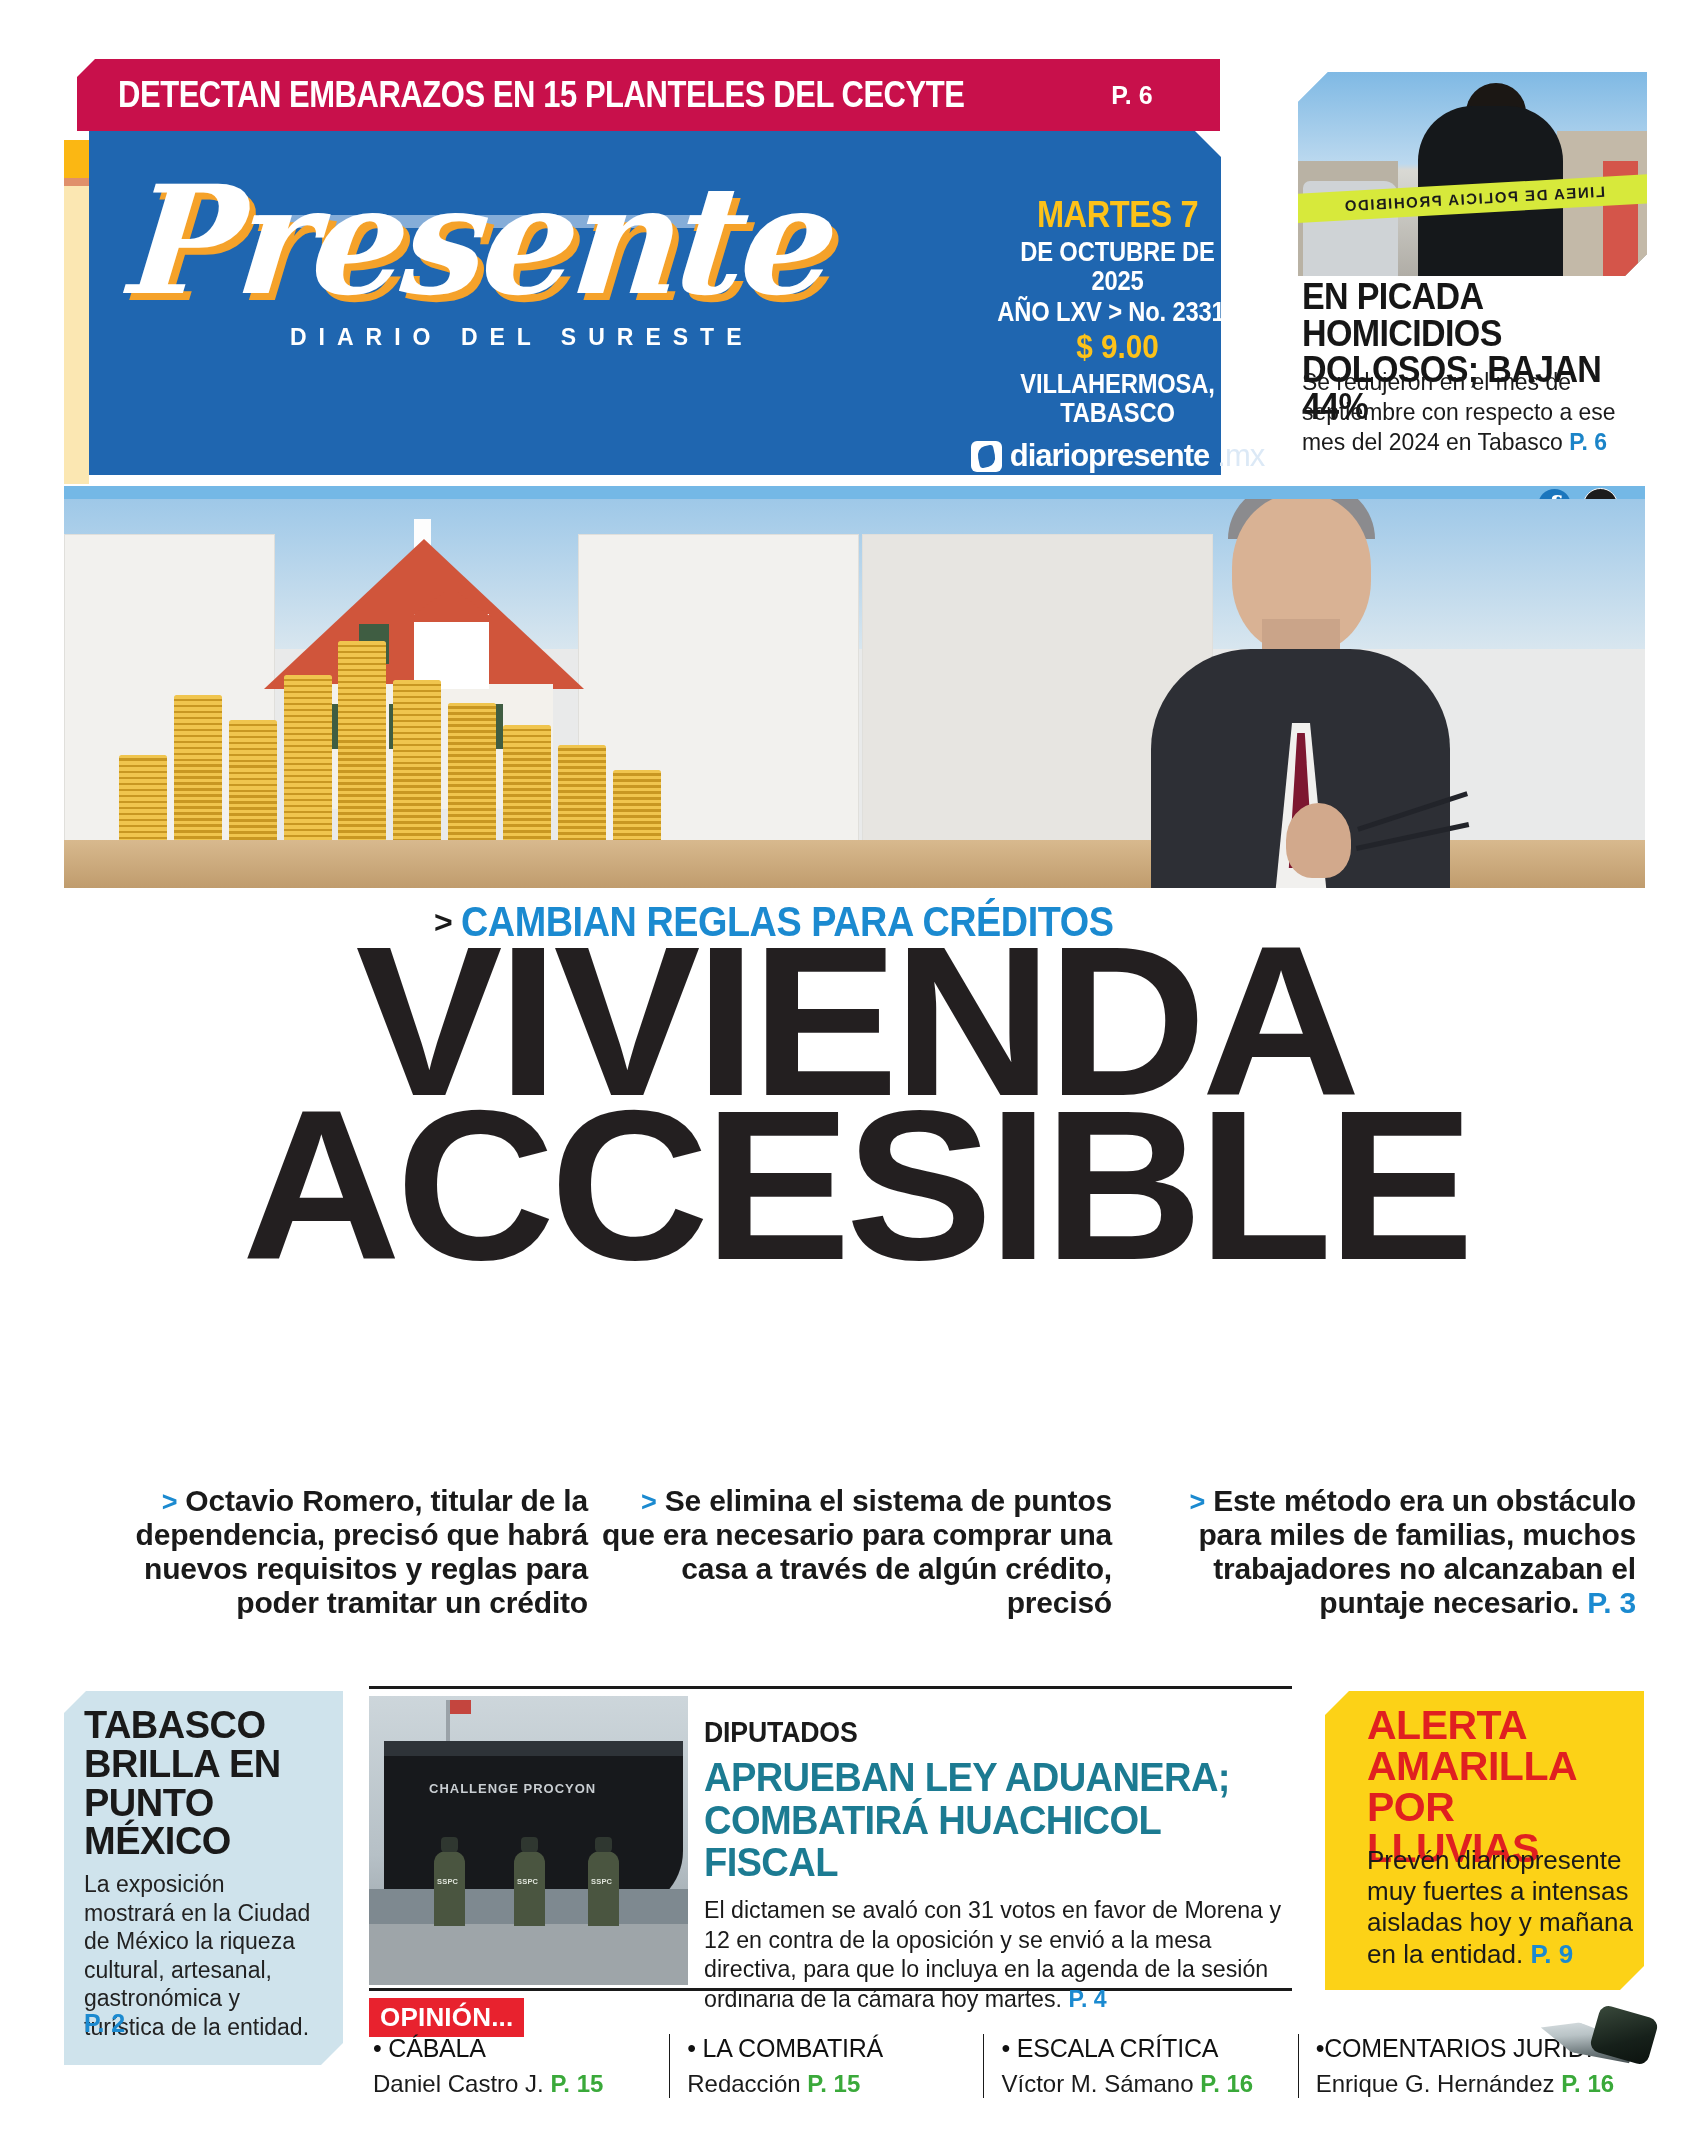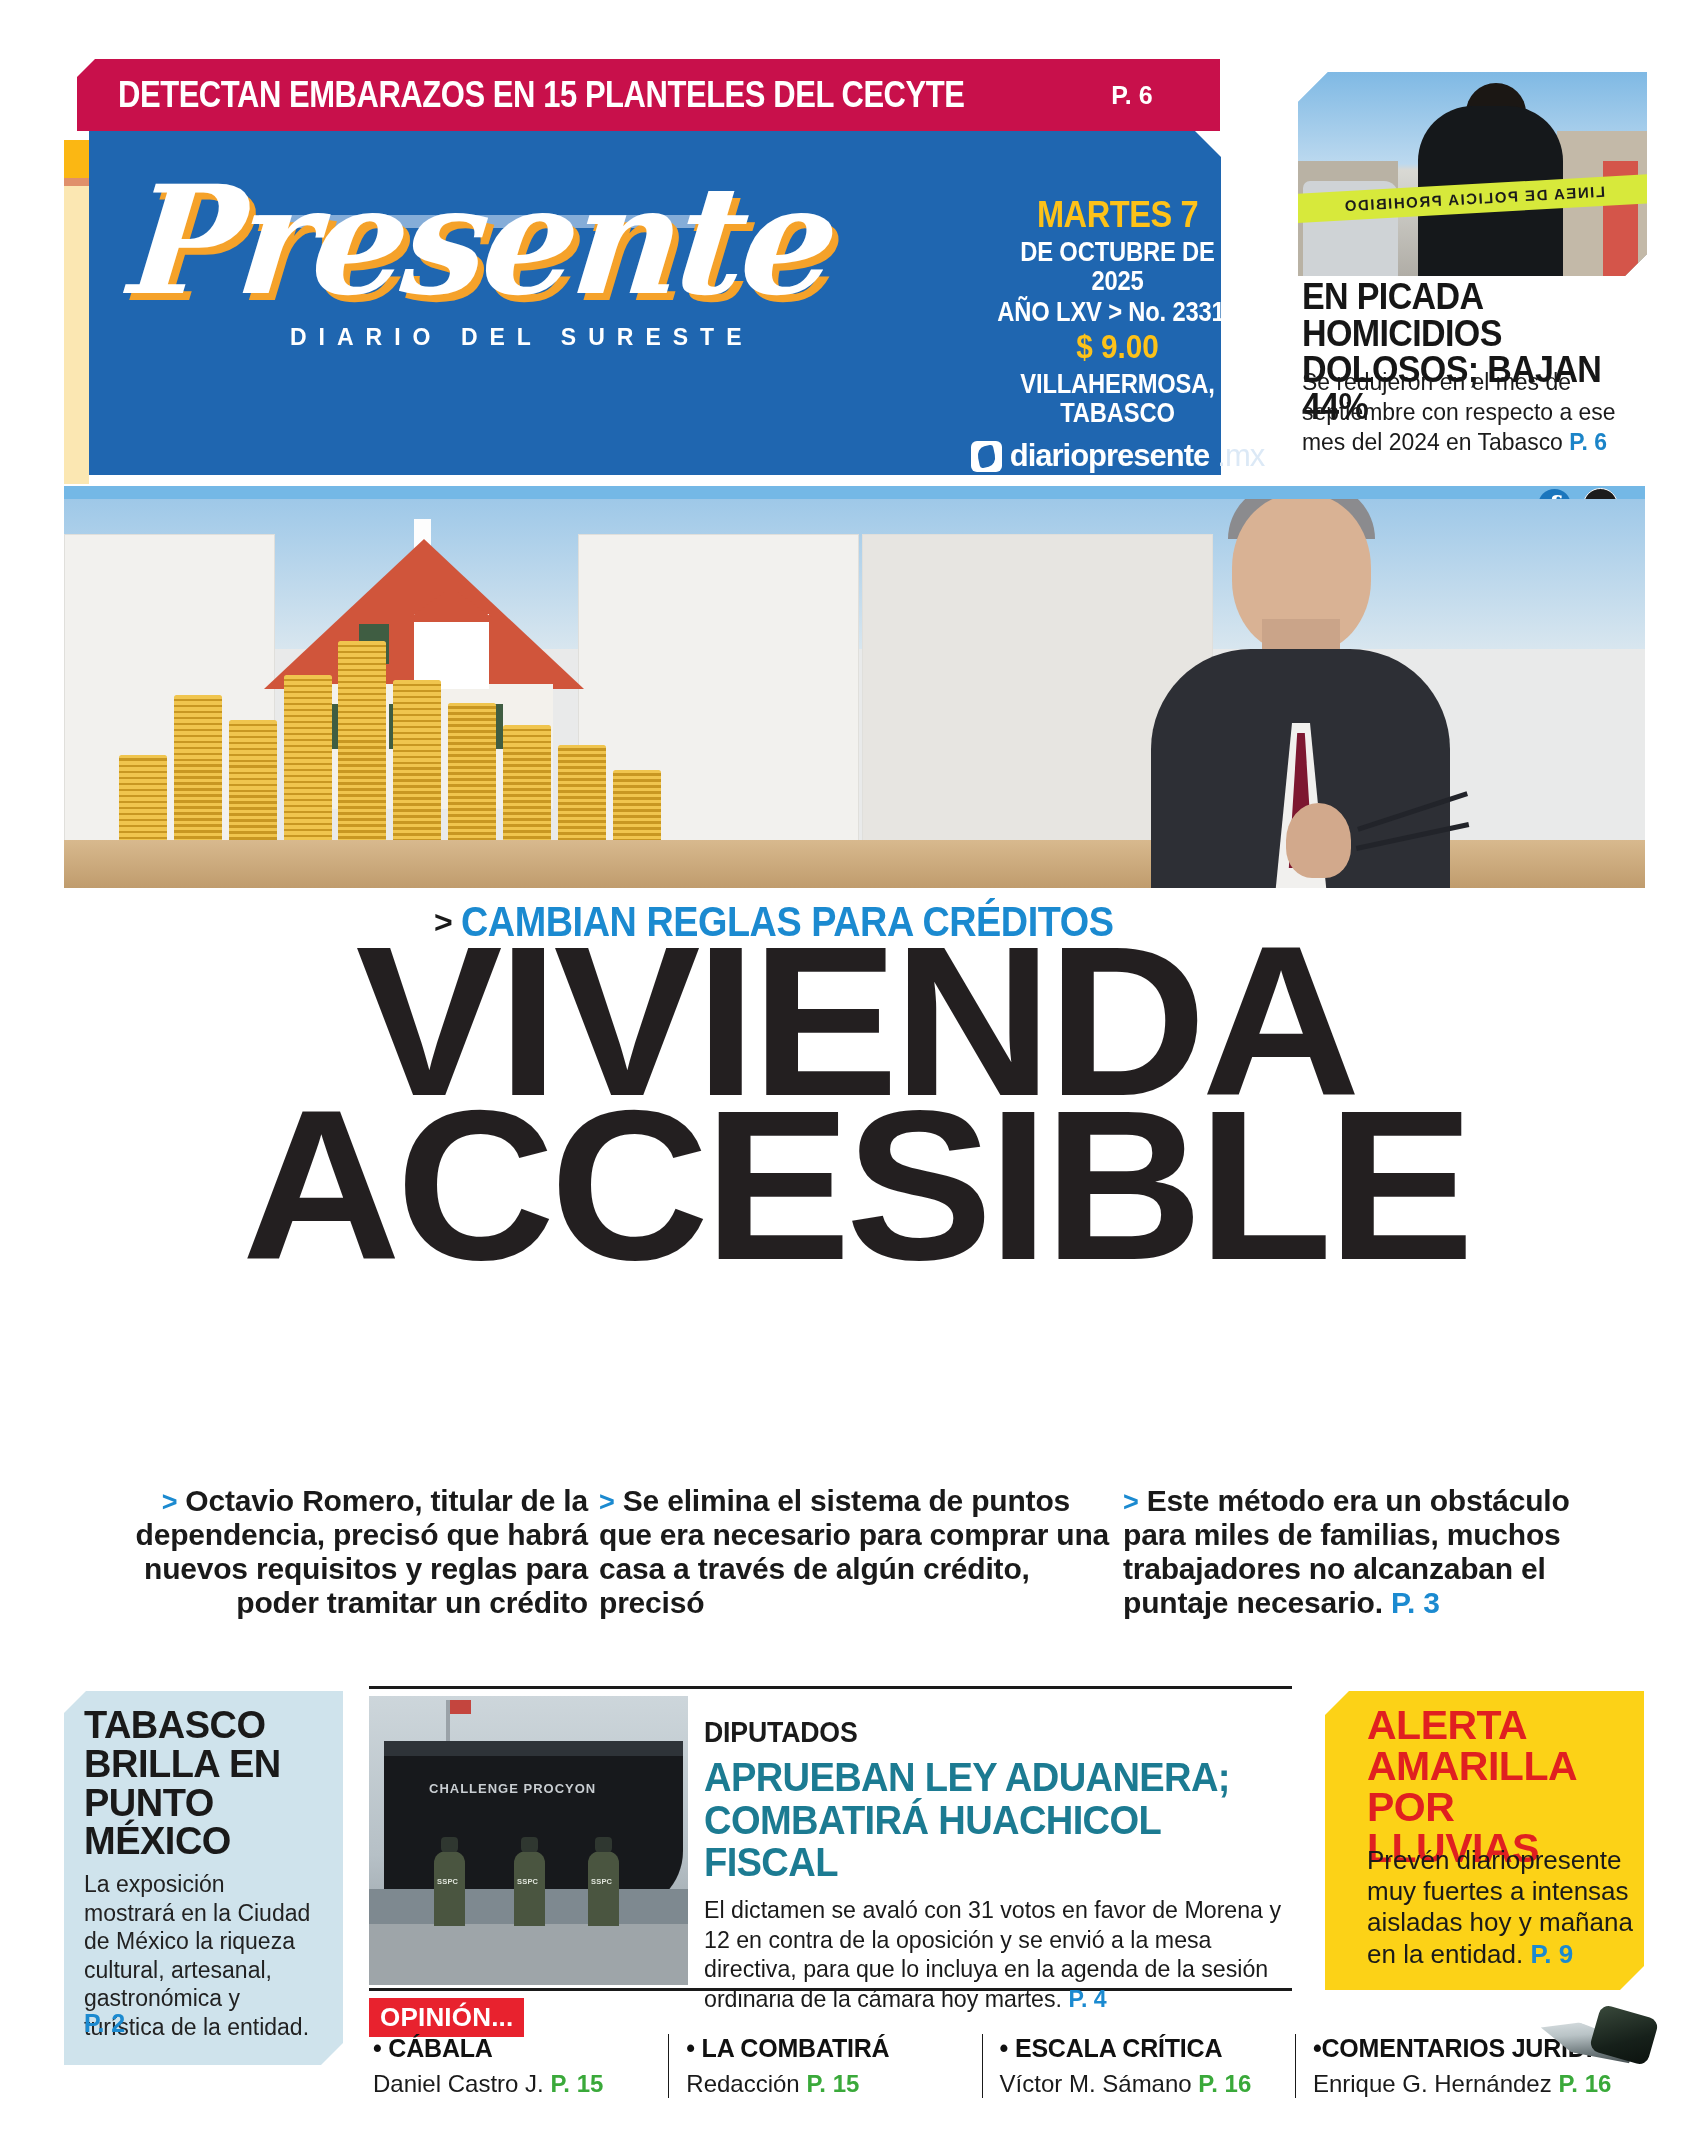--- a/index.html
+++ b/index.html
@@ -119,21 +119,21 @@
 
   .headline{position:absolute;left:60px;top:933px;width:1591px;text-align:center;color:#231f20;
     font-family:"Liberation Sans Narrow","Liberation Sans",sans-serif;font-weight:700;line-height:.82;}
   .hl1{font-size:214px;letter-spacing:-5px;transform:scaleX(1.03);}
   .hl2{font-size:214px;letter-spacing:-5px;margin-top:-11px;transform:scaleX(1.03);}
 
   
   .decks{position:absolute;left:75px;top:1484px;width:1561px;display:flex;gap:11px;}
   .deck{flex:1;font-family:"Liberation Sans Narrow","Liberation Sans",sans-serif;font-weight:700;
     font-size:30px;line-height:1.13;color:#1a1a1a;text-align:right;letter-spacing:-0.2px;}
-  .deck.d2,.deck.d3{text-align:left;}
+  .deck.d2,.deck.d3{text-align:right;}
   .deck .arw{color:#1b8ad0;font-size:27px;}
   .deck b.pg{color:#1b8ad0;}
 
   
   .hr-top{position:absolute;left:369px;top:1686px;width:923px;height:2.5px;background:#1a1a1a;}
   .hr-mid{position:absolute;left:369px;top:1988px;width:923px;height:2.5px;background:#1a1a1a;}
 
   .boxleft{position:absolute;left:64px;top:1691px;width:279px;height:374px;background:#cfe3ec;
     clip-path:polygon(22px 0,100% 0,100% calc(100% - 22px),calc(100% - 22px) 100%,0 100%,0 22px);}
   .bl-title{position:absolute;left:84px;top:1706px;width:234px;
@@ -179,21 +179,21 @@
     line-height:1.2;color:#1a1a1a;}
   .br-body b{color:#1b8ad0;font-weight:700;}
 
   
   .op-label{position:absolute;left:369px;top:1998px;background:#e8222e;padding:3.5px 11px 4.5px;
     font-family:"Liberation Sans Narrow","Liberation Sans",sans-serif;font-weight:700;font-size:26px;
     color:#fff;letter-spacing:0.2px;}
   .op-row{position:absolute;left:369px;top:2034px;width:1277px;display:flex;}
   .op-col{flex:1;padding-left:17px;border-left:1.5px solid #1a1a1a;}
   .op-col:first-child{border-left:none;padding-left:4px;}
-  .op-name{font-family:"Liberation Sans Narrow","Liberation Sans",sans-serif;font-weight:700;
+  .op-name{font-family:"Liberation Sans Narrow","Liberation Sans",sans-serif;font-weight:400;
     font-size:25px;color:#111;letter-spacing:-0.2px;white-space:nowrap;}
   .op-author{margin-top:7px;font-family:"Liberation Sans Narrow","Liberation Sans",sans-serif;
     font-weight:400;font-size:24px;color:#1a1a1a;white-space:nowrap;}
   .op-author b{color:#3aa93a;font-weight:700;}
   .pen{position:absolute;right:55px;top:2005px;width:145px;height:75px;}
   .pen .nib{position:absolute;right:20px;top:20px;width:95px;height:31px;background:
     linear-gradient(160deg,#e9eef0 0%,#b9c3c6 40%,#6f7a7d 70%,#3c4446 100%);
     clip-path:polygon(0 50%,38% 0,100% 18%,100% 82%,38% 100%);transform:rotate(16deg);}
   .pen .barrel{position:absolute;right:0;top:6px;width:60px;height:48px;background:
     linear-gradient(150deg,#3a4a3c,#16201a 60%,#0c120e);border-radius:10px;transform:rotate(16deg);}

